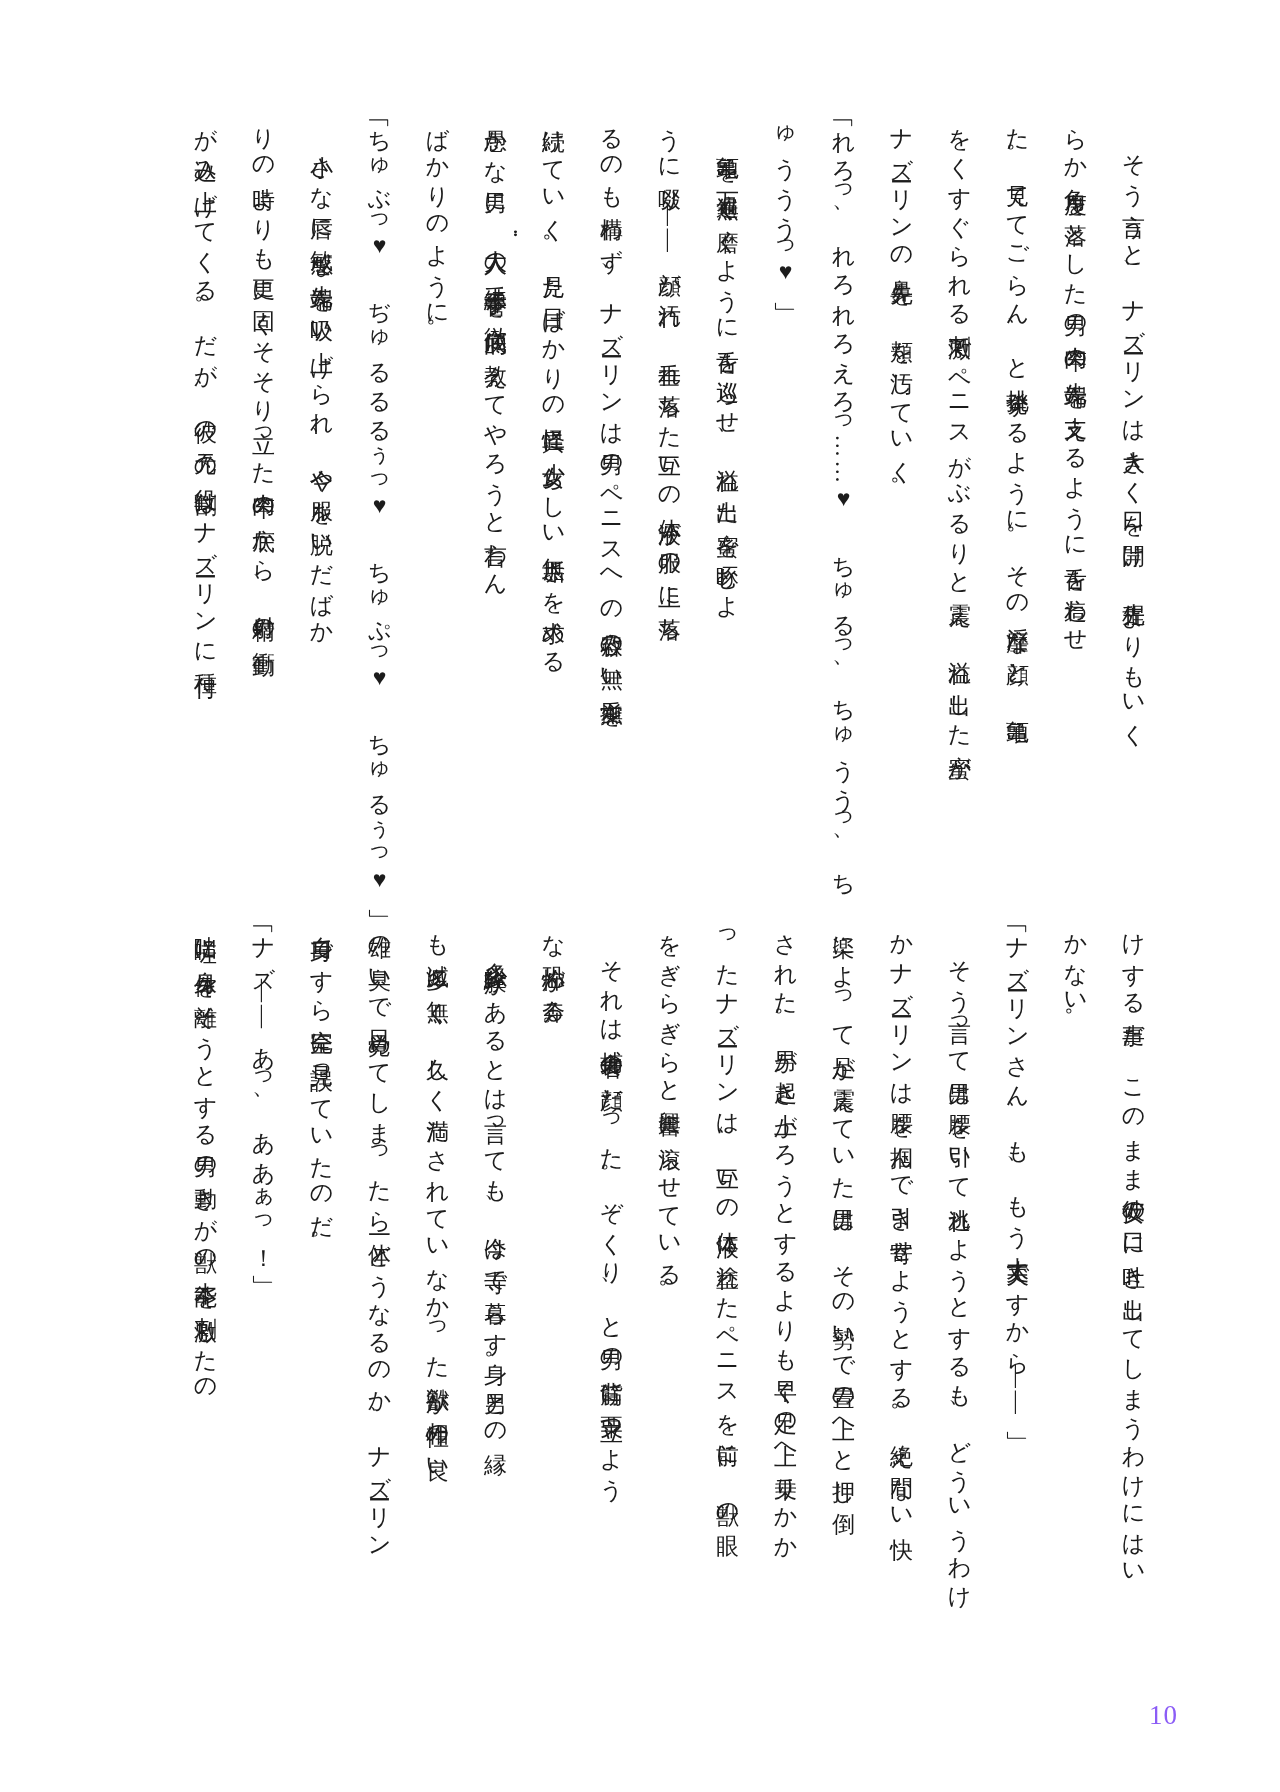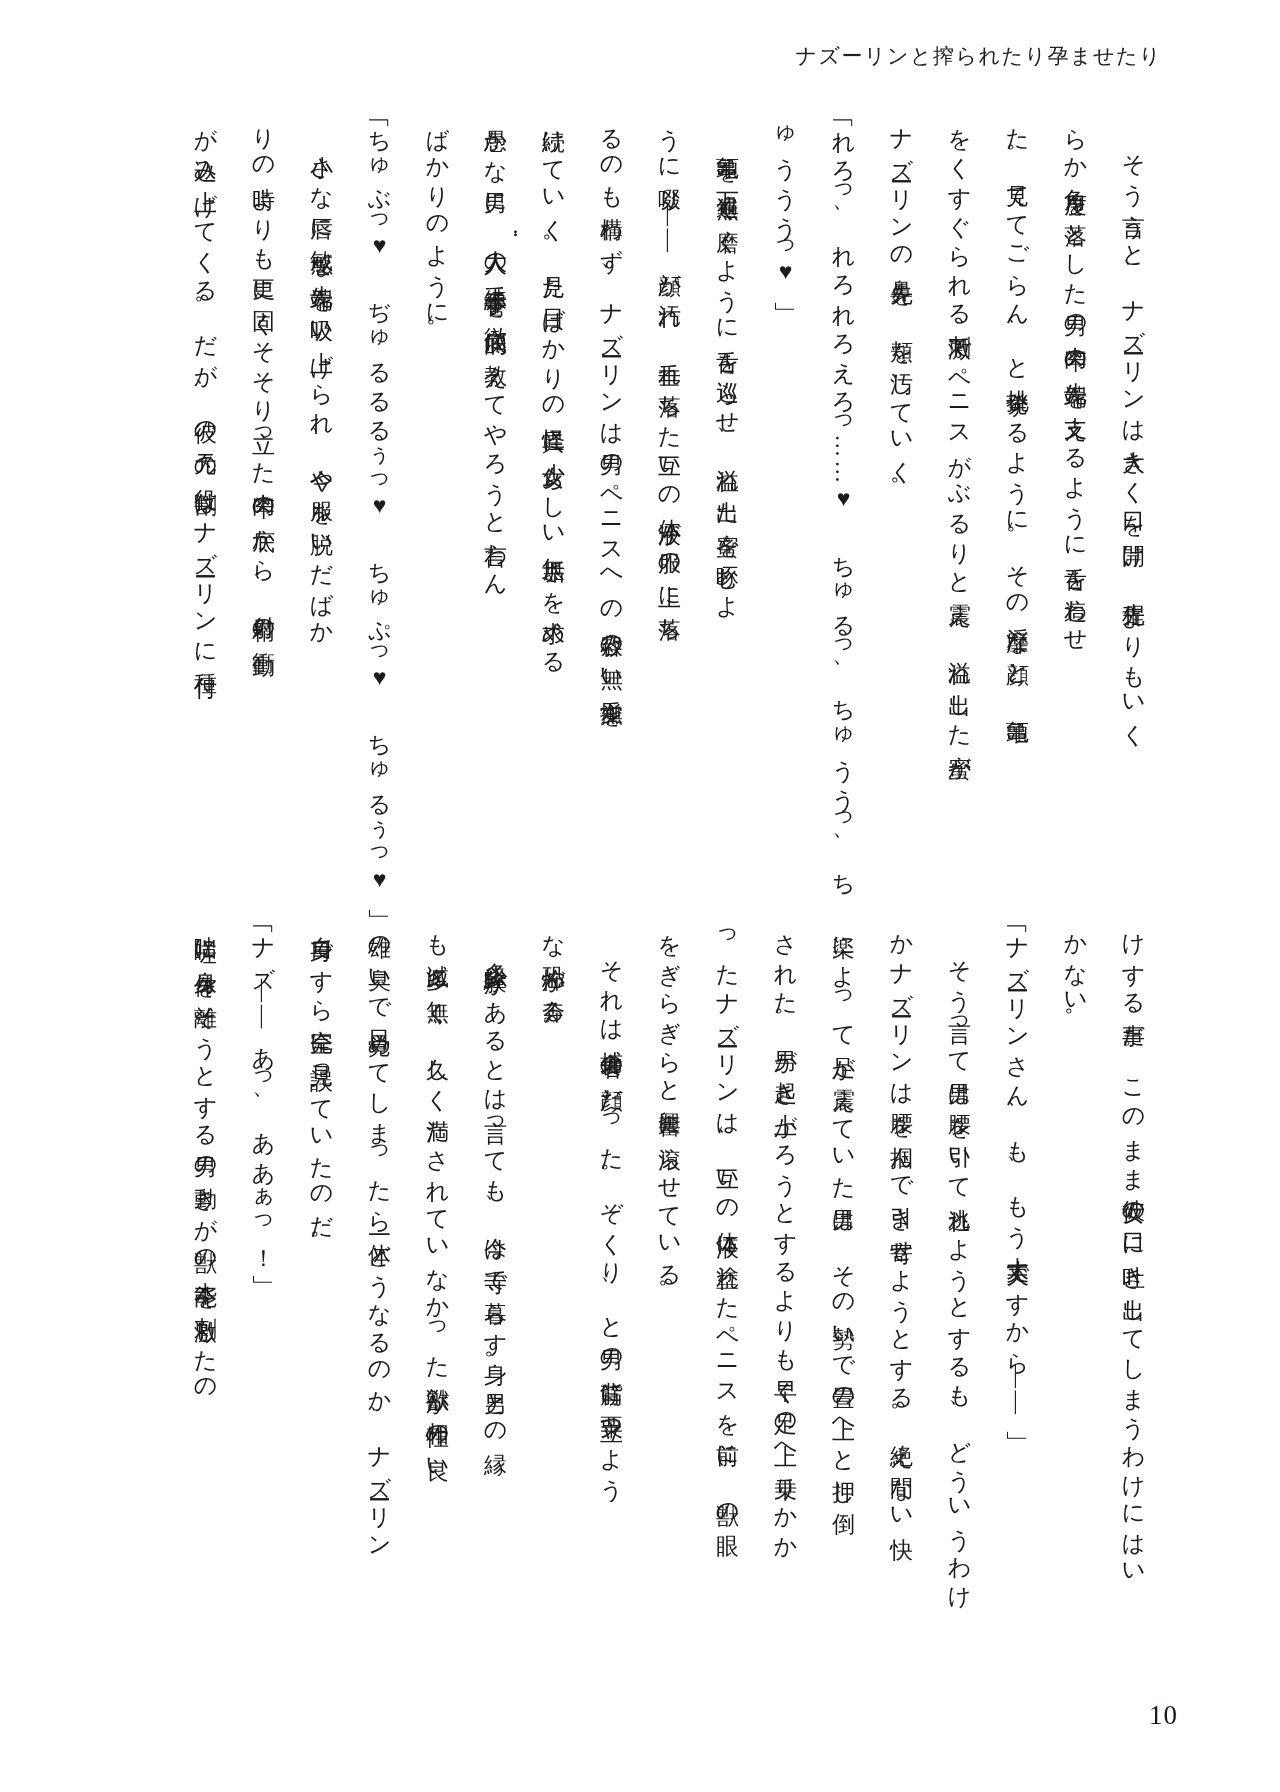--- a/index.html
+++ b/index.html
@@ -48,29 +48,28 @@
     text-emphasis: filled dot;
     -webkit-text-emphasis-position: over right;
     text-emphasis-position: over right;
   }
   .page-number {
     position: absolute;
     top: 1700px;
     right: 102px;
     font-size: 27px;
     letter-spacing: 1px;
-    color: #0f172a;
+    color: #8b5cf6;
   }
 </style>
 </head>
 <body>
 
 <div class="page">
 
-  <div class="running-header">ナズーリンと搾られたり孕ませたり</div>
 
   <div class="vtext-block upper">
       <p class="tcol">　そう言うと、ナズーリンは大きく口を開け、先程よりもいく</p>
       <p class="tcol">らか角度を落とした男の肉竿の先端を支えるように舌を這わせ</p>
       <p class="tcol">た。見ててごらん、と挑発するように。その淫靡な顔と、亀頭</p>
       <p class="tcol">をくすぐられる刺激でペニスがぶるりと震え、溢れ出した蜜が</p>
       <p class="tcol">ナズーリンの鼻先を、頬を汚していく。</p>
       <p class="tcol">「れろっ、れろれろえろっ……♥　ちゅるっ、ちゅううっ、ち</p>
       <p class="tcol">ゅうううっ♥」</p>
       <p class="tcol">　亀頭を万遍無く磨くように舌を巡らせ、溢れ出た蜜を啄むよ</p>

